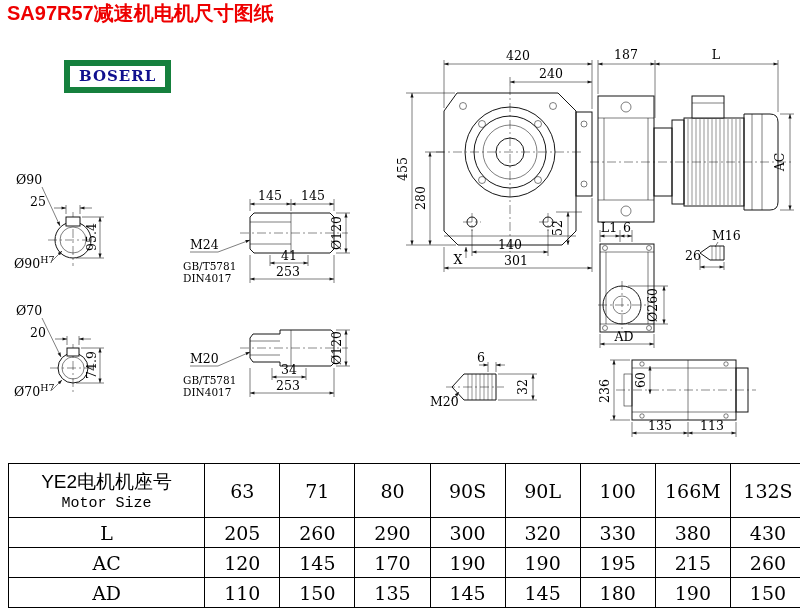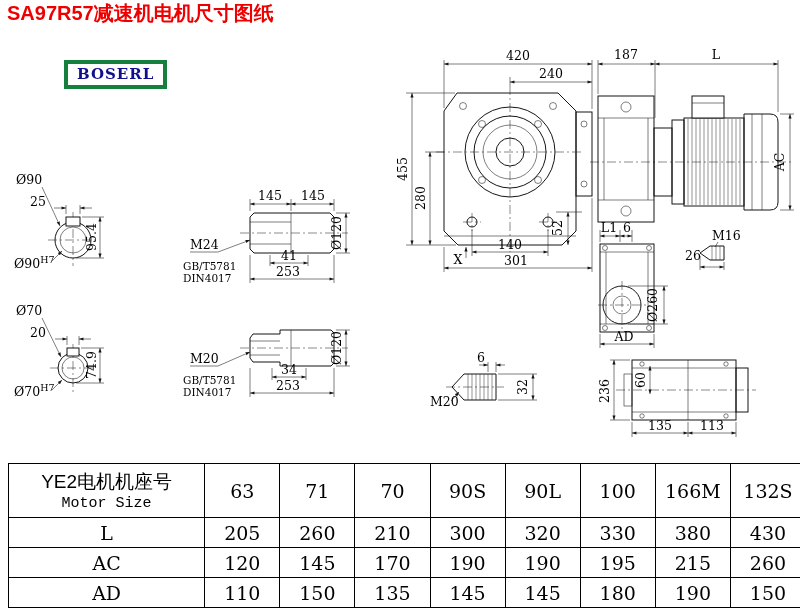--- a/index.html
+++ b/index.html
@@ -1,21 +1,21 @@
 <!DOCTYPE html>
 <html><head>
 <meta charset="utf-8">
 <style>
   * { margin:0; padding:0; box-sizing:border-box; }
   html,body { width:800px; height:613px; }
   body { position:relative; background:#fff; overflow:hidden; font-family:"Liberation Sans",sans-serif; }
 
   .title { position:absolute; left:7px; top:0px; font-size:20px; font-weight:bold;
            color:#ee0000; font-family:"Liberation Sans",sans-serif; white-space:nowrap; }
-  .logo  { position:absolute; left:64px; top:60px; border:4px solid #15803d; background:#fff;
+  .logo  { position:absolute; left:64px; top:60px; border:6px solid #15803d; background:#fff;
            color:#10108e; font-family:"DejaVu Serif",serif; font-weight:bold; font-size:15px;
            padding:1px 9px 2px; letter-spacing:1px; }
 
   .drawing { position:absolute; left:0; top:0; }
 
   
   .oln  { fill:none; stroke:#151515; stroke-width:1; }
   .olnw { fill:#fff; stroke:#151515; stroke-width:1; }
   .thin { fill:none; stroke:#151515; stroke-width:.55; }
   .cl   { fill:none; stroke:#151515; stroke-width:.5; stroke-dasharray:9 3 2 3; }
@@ -331,32 +331,32 @@
         <col style="width:75px">
     </colgroup>
     <tbody>
       <tr class="hrow">
         <td class="hcell">
           <div class="cn">YE2电机机座号</div>
           <div class="en">Motor Size</div>
         </td>
         <td>63</td>
         <td>71</td>
-        <td>70</td>
+        <td>80</td>
         <td>90S</td>
         <td>90L</td>
         <td>100</td>
         <td>166M</td>
         <td>132S</td>
       </tr>
       <tr class="drow">
         <td class="rowlab">L</td>
         <td>205</td>
         <td>260</td>
-        <td>210</td>
+        <td>290</td>
         <td>300</td>
         <td>320</td>
         <td>330</td>
         <td>380</td>
         <td>430</td>
       </tr>
       <tr class="drow">
         <td class="rowlab">AC</td>
         <td>120</td>
         <td>145</td>

